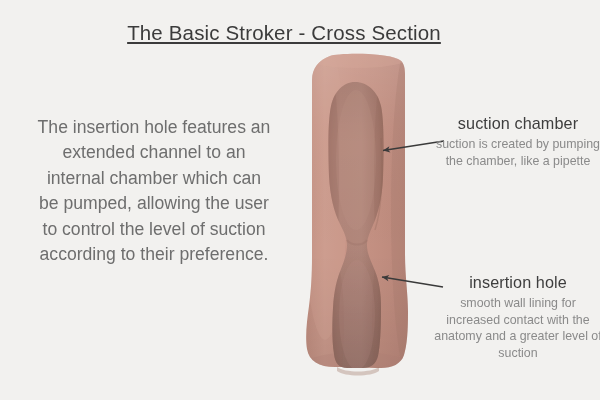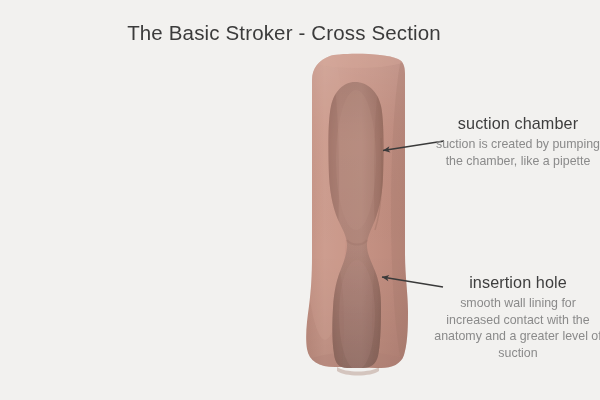--- a/index.html
+++ b/index.html
@@ -25,20 +25,21 @@
   #page-title {
     position: absolute;
     top: 7px;
     left: 0;
     width: 568px;
     text-align: center;
     font-size: 20.5px;
     font-weight: 400;
     letter-spacing: 0.15px;
     color: #3b3b3b;
+    text-decoration: underline;
   }
 
   
   #description {
     position: absolute;
     left: 36px;
     top: 97px;
     width: 236px;
     text-align: center;
     font-size: 17.6px;
@@ -96,20 +97,21 @@
     pointer-events: none;
   }
 </style>
 </head>
 <body>
 
 <div id="stage">
 
   <h1 id="page-title">The Basic Stroker - Cross Section</h1>
 
+  <p id="description">The insertion hole features an extended channel to an internal chamber which can be pumped, allowing the user to control the level of suction according to their preference.</p>
 
   <div id="illustration">
     <svg viewBox="0 0 140 345" xmlns="http://www.w3.org/2000/svg">
       <defs>
 
         <linearGradient id="bodyGrad" x1="0" y1="0" x2="1" y2="0">
           <stop offset="0%" stop-color="#c08e80"></stop>
           <stop offset="18%" stop-color="#cb9a8c"></stop>
           <stop offset="46%" stop-color="#c79385"></stop>
           <stop offset="78%" stop-color="#c08d7f"></stop>

